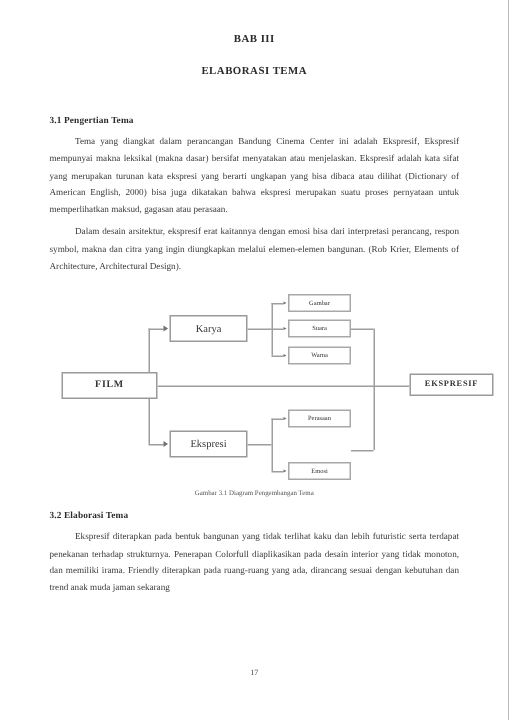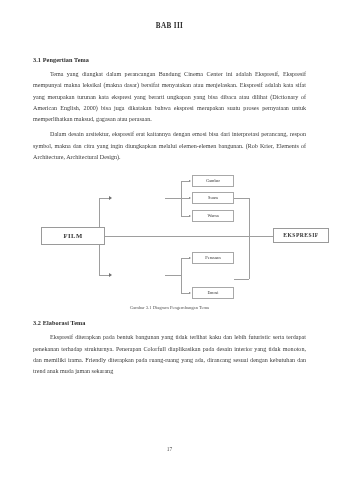--- a/index.html
+++ b/index.html
@@ -123,37 +123,39 @@
     color: #444444;
   }
 </style>
 </head>
 <body>
 
 <div class="page">
   <div class="content">
 
     <div class="chapter-title bab">BAB III</div>
+    <div class="chapter-title elaborasi">ELABORASI TEMA</div>
 
     <div class="section-heading sec-1">3.1 Pengertian Tema</div>
     <p class="body-text">Tema yang diangkat dalam perancangan Bandung Cinema Center ini adalah Ekspresif, Ekspresif mempunyai makna leksikal (makna dasar) bersifat menyatakan atau menjelaskan. Ekspresif adalah kata sifat yang merupakan turunan kata ekspresi yang berarti ungkapan yang bisa dibaca atau dilihat (Dictionary of American English, 2000) bisa juga dikatakan bahwa ekspresi merupakan suatu proses pernyataan untuk memperlihatkan maksud, gagasan atau perasaan.</p>
     <p class="body-text tight">Dalam desain arsitektur, ekspresif erat kaitannya dengan emosi bisa dari interpretasi perancang, respon symbol, makna dan citra yang ingin diungkapkan melalui elemen-elemen bangunan. (Rob Krier, Elements of Architecture, Architectural Design).</p>
 
     <div class="diagram">
 
       <div class="line h" style="left:72px; top:62px; width:168px;"></div>
 
       <div class="line v" style="left:66px; top:24px; height:77px;"></div>
 
       <div class="line h" style="left:66px; top:24px; width:10px;"></div>
       <div class="arrow" style="left:76px; top:22px;"></div>
 
       <div class="line h" style="left:66px; top:101px; width:10px;"></div>
       <div class="arrow" style="left:76px; top:99px;"></div>
 
+      <div class="node mid" style="left:80px; top:15px; width:52px; height:18px;">Karya</div>
 
       <div class="line h" style="left:132px; top:24px; width:16px;"></div>
       <div class="line v" style="left:148px; top:7px; height:35px;"></div>
 
       <div class="line h" style="left:148px; top:7px; width:8px;"></div>
       <div class="arrow small" style="left:156px; top:5.4px;"></div>
 
       <div class="line h" style="left:148px; top:24px; width:8px;"></div>
       <div class="arrow small" style="left:156px; top:22.4px;"></div>
 
@@ -161,20 +163,21 @@
       <div class="arrow small" style="left:156px; top:40.4px;"></div>
 
       <div class="node leaf" style="left:159px; top:1px; width:42px; height:12px;">Gambar</div>
       <div class="node leaf" style="left:159px; top:18px; width:42px; height:12px;">Suara</div>
       <div class="node leaf" style="left:159px; top:36px; width:42px; height:12px;">Warna</div>
 
       <div class="line h" style="left:201px; top:24px; width:15px;"></div>
       <div class="line v" style="left:216px; top:24px; height:81px;"></div>
       <div class="line h" style="left:201px; top:105px; width:15px;"></div>
 
+      <div class="node mid" style="left:80px; top:92px; width:52px; height:18px;">Ekspresi</div>
 
       <div class="line h" style="left:132px; top:101px; width:16px;"></div>
       <div class="line v" style="left:148px; top:84px; height:35px;"></div>
 
       <div class="line h" style="left:148px; top:84px; width:8px;"></div>
       <div class="arrow small" style="left:156px; top:82.4px;"></div>
 
       <div class="line h" style="left:148px; top:119px; width:8px;"></div>
       <div class="arrow small" style="left:156px; top:117.4px;"></div>
 

